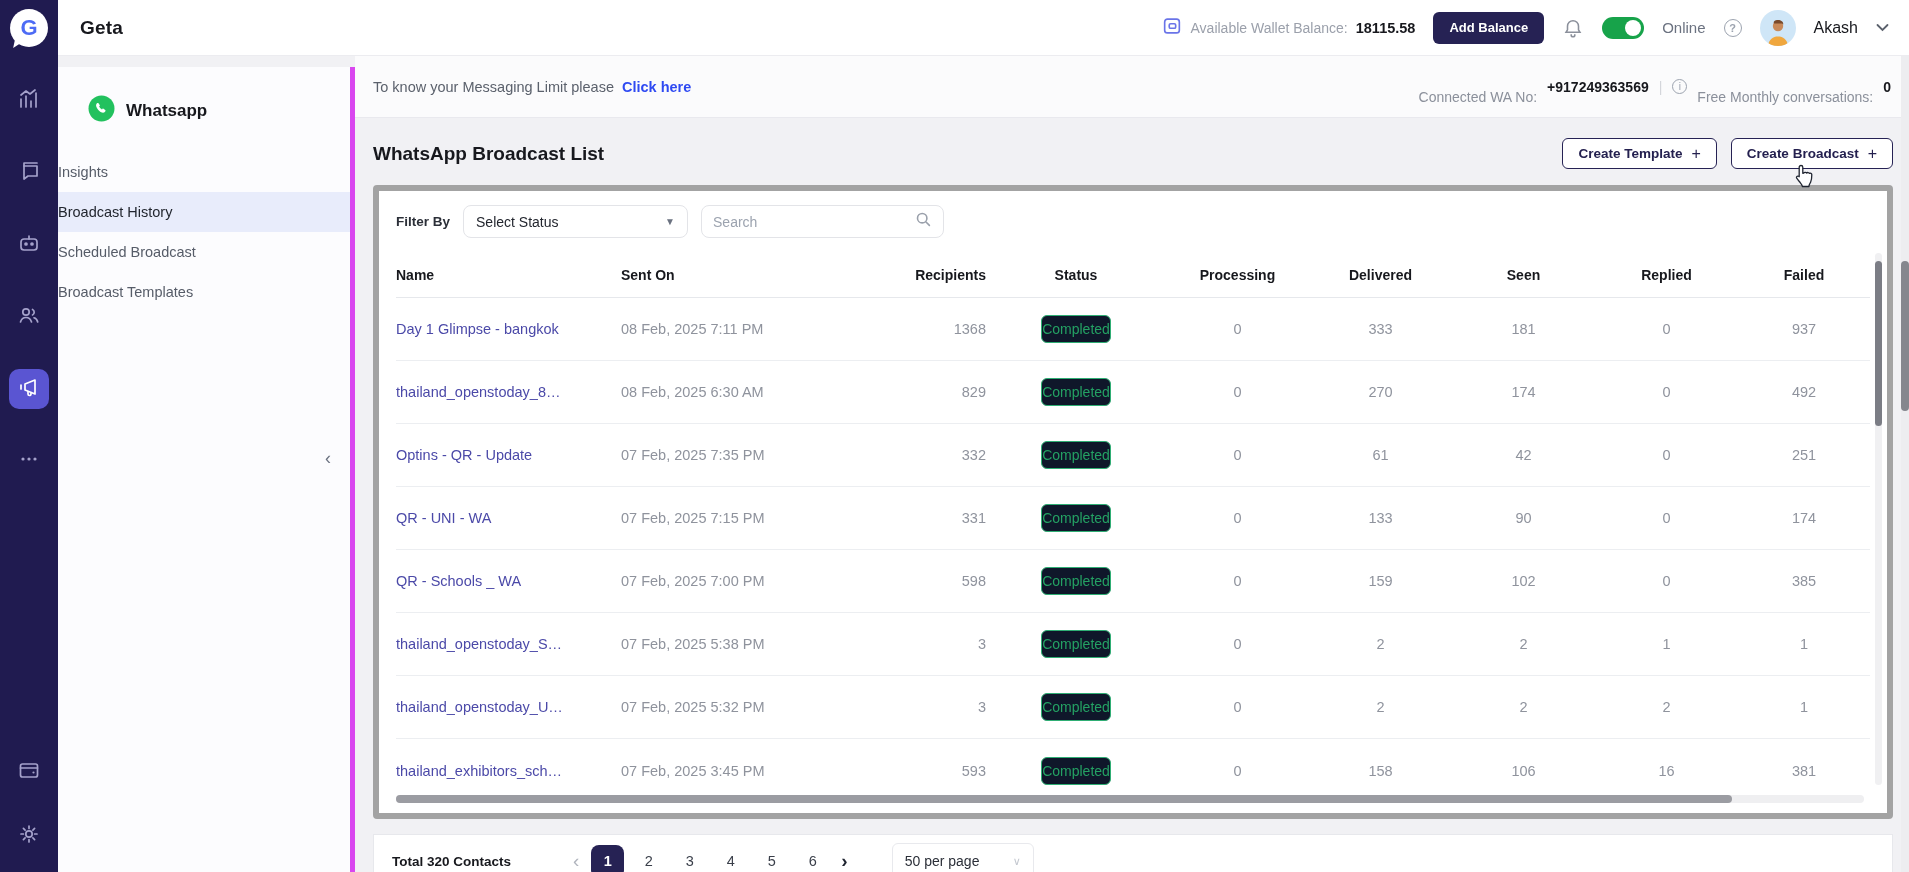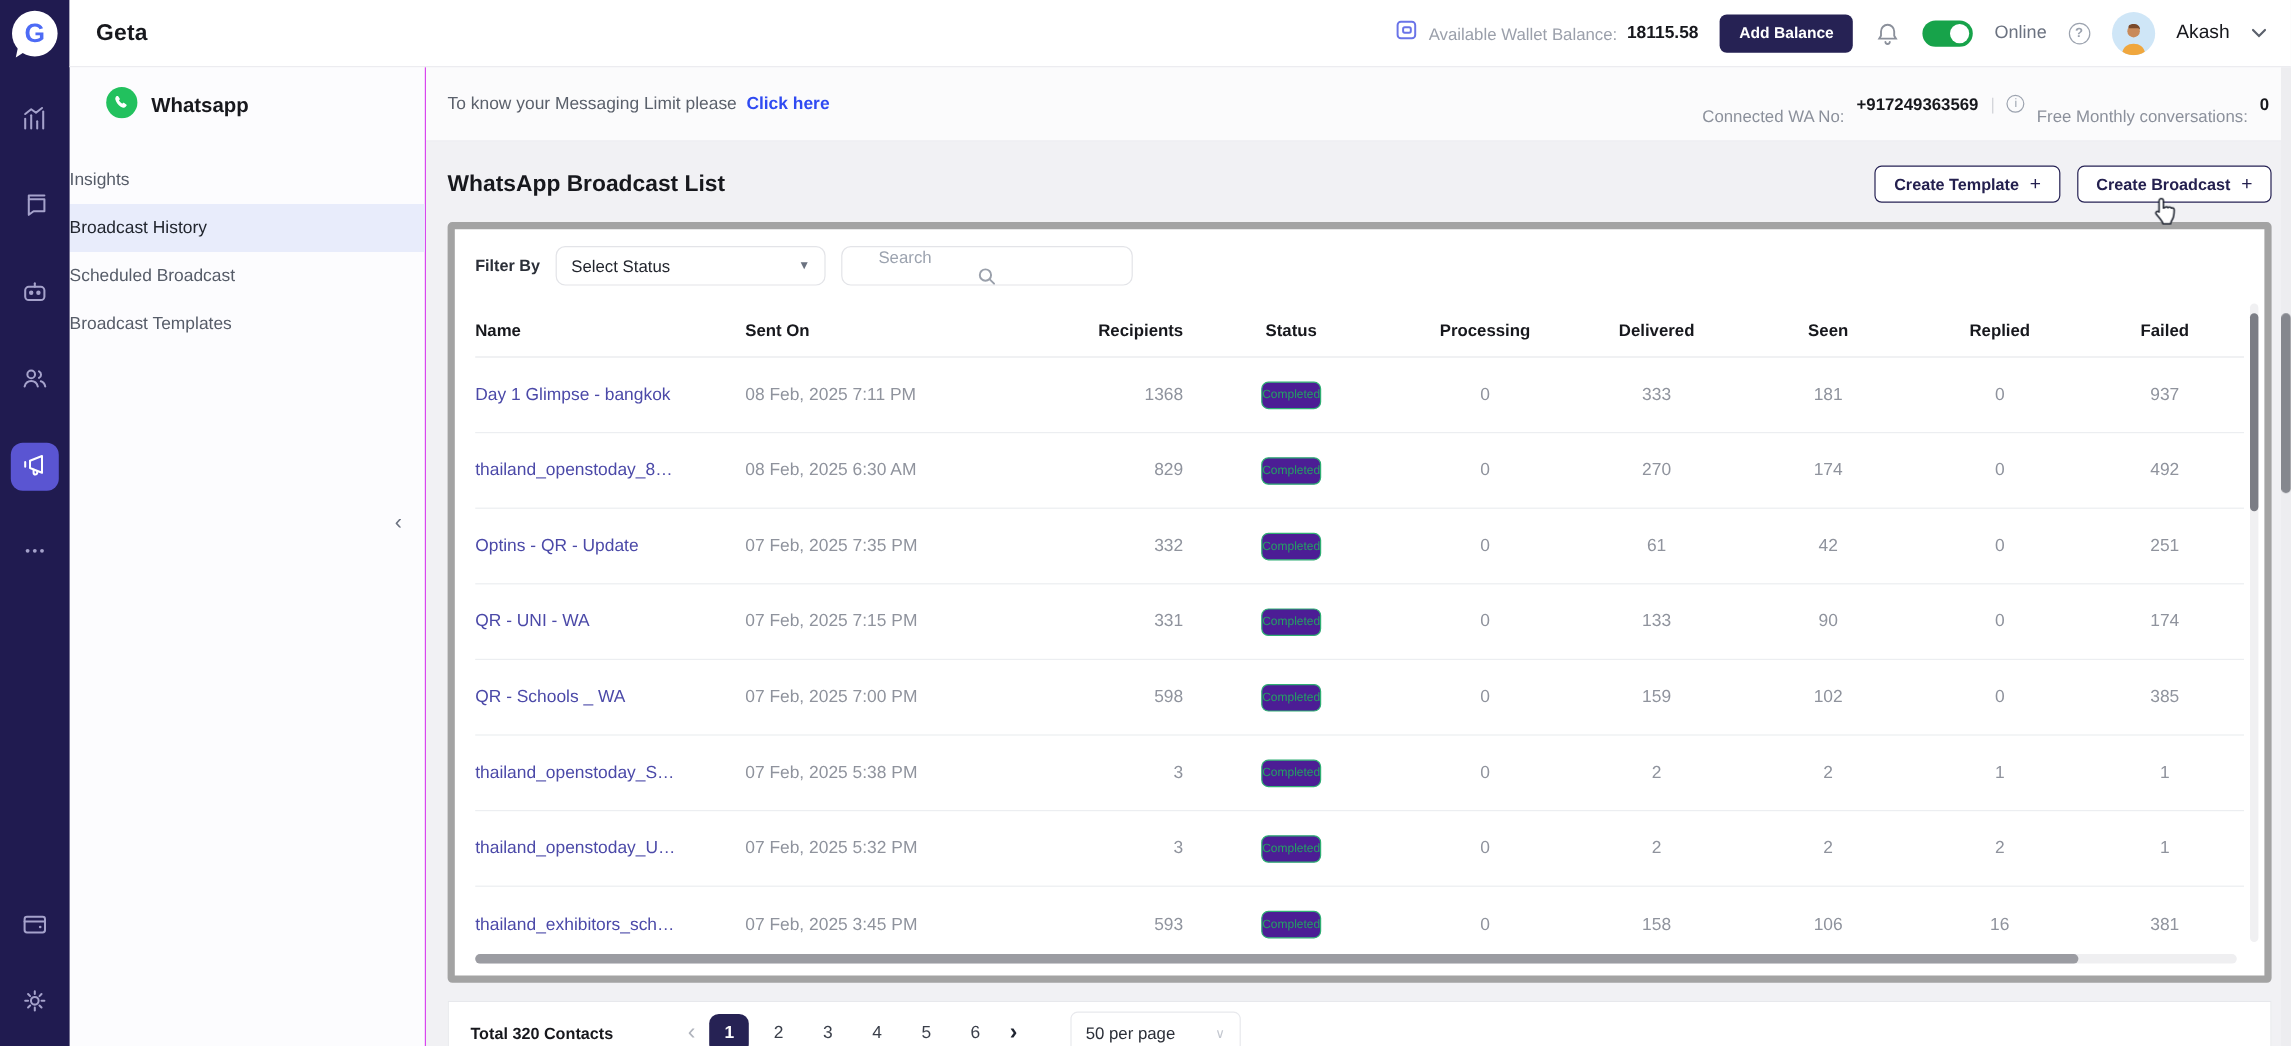--- a/index.html
+++ b/index.html
@@ -27,21 +27,21 @@
   .bell { width:22px; height:22px; }
   .toggle { width:42px; height:22px; border-radius:11px; background:#17a34a; position:relative; cursor:pointer; }
   .toggle .knob { position:absolute; right:3px; top:3px; width:16px; height:16px; border-radius:50%; background:#ffffff; }
   .online-label { color:#6b7280; font-size:15px; }
   .help { width:18px; height:18px; border-radius:50%; border:1.5px solid #9ca3af; color:#9ca3af; font-size:11px; display:flex; align-items:center; justify-content:center; font-weight:bold; }
   .avatar { width:36px; height:36px; border-radius:50%; background:#cfe6f7; overflow:hidden; display:flex; align-items:flex-end; justify-content:center; }
   .user-name { font-size:16px; color:#17181d; }
   .chev-down { color:#6b7280; font-size:12px; }
 
   
-  .sidebar { position:fixed; left:58px; top:44px; bottom:0; width:297px; background:#fcfcfe; border-right:1px solid #d946ef; z-index:10; }
+  .sidebar { position:fixed; left:58px; top:67px; bottom:0; width:297px; background:#fcfcfe; border-right:5px solid #d946ef; z-index:10; }
   .sb-head { display:flex; align-items:center; gap:11px; padding:28px 0 0 30px; }
   .sb-head-label { font-size:17px; font-weight:600; color:#17181d; }
   .sb-items { margin-top:26px; display:flex; flex-direction:column; }
   .sb-item { height:40px; display:flex; align-items:center; font-size:14.5px; color:#565c68; cursor:pointer; }
   .sb-item.active { background:#e8ecfb; color:#22262f; }
   .sb-collapse { position:absolute; right:12px; top:382px; width:20px; height:20px; color:#6b7280; font-size:18px; line-height:18px; text-align:center; cursor:pointer; }
 
   
   .main { margin-left:355px; margin-top:56px; height:816px; background:#f1f1f4; position:relative; }
   .infobar { height:62px; background:#fbfbfc; border-bottom:1px solid #e9e9ee; display:flex; align-items:center; padding:0 18px; }
@@ -57,34 +57,34 @@
   .page-title { font-size:19px; font-weight:bold; color:#17181d; }
   .head-btns { margin-left:auto; display:flex; gap:14px; }
   .btn-outline { background:#ffffff; border:1px solid #262254; color:#24204f; border-radius:6px; height:31px; padding:0 15px; font-size:13.5px; font-weight:600; display:flex; align-items:center; gap:9px; cursor:pointer; font-family:inherit; }
   .btn-outline .plus { font-size:16px; font-weight:400; }
 
   .card { margin:0 16px 0 18px; background:#ffffff; border:6px solid #a3a3a3; border-radius:4px; height:634px; position:relative; }
   .filter-row { display:flex; align-items:center; gap:13px; padding:14px 17px; }
   .filter-label { font-size:13.5px; font-weight:600; color:#2b2f38; }
   .select-box { width:225px; height:33px; border:1px solid #e3e4e8; border-radius:8px; display:flex; align-items:center; padding:0 12px; font-size:14px; color:#23262e; cursor:pointer; background:#fff; }
   .select-box .caret { margin-left:auto; color:#6b7280; font-size:10px; }
-  .search-box { width:243px; height:33px; border:1px solid #e3e4e8; border-radius:8px; display:flex; align-items:center; padding:0 11px; background:#fff;flex-direction:column; }
+  .search-box { width:243px; height:33px; border:1px solid #e3e4e8; border-radius:8px; display:flex; align-items:center; padding:0 11px; background:#fff; }
   .search-box input { border:none; outline:none; flex:1; font-size:14px; color:#23262e; font-family:inherit; background:transparent; }
   .search-box input::placeholder { color:#9ca3af; }
 
   .tbl { margin:0 17px; }
   .tr { display:grid; grid-template-columns:225px 250px 115px 180px 143px 143px 143px 143px 1fr; align-items:center; }
   .tr.head { height:46px; border-bottom:1px solid #e6e8ec; }
   .tr.body-row { height:63px; border-bottom:1px solid #eceef1; }
   .tr.body-row:last-child { border-bottom:none; }
   .th { font-size:14px; font-weight:bold; color:#17181d; }
   .td { font-size:14.5px; color:#8f939d; }
   .al { text-align:left; } .ar { text-align:right; } .ac { text-align:center; }
   .name-link { color:#4b49a8; cursor:pointer; font-size:14.5px; }
-  .badge { display:inline-block; padding:5px 0; border:1px solid #2fae74; border-radius:6px; background:#4c1d95; color:#24a163; font-size:10px; }
+  .badge { display:inline-block; padding:5px 0; border:1px solid #2fae74; border-radius:6px; background:#0f172a; color:#24a163; font-size:14px; }
 
   .vscroll-track { position:absolute; right:5px; top:62px; bottom:28px; width:7px; background:#f0f0f2; border-radius:4px; }
   .vscroll-thumb { position:absolute; right:5px; top:70px; width:7px; height:165px; background:#7b7d85; border-radius:4px; }
   .hscroll-track { position:absolute; left:17px; right:23px; bottom:10px; height:8px; background:#efeff1; border-radius:4px; }
   .hscroll-thumb { position:absolute; left:0; top:0; height:8px; width:91%; background:#9b9ca2; border-radius:4px; }
 
   .footer { margin:15px 16px 0 18px; background:#ffffff; border:1px solid #e7e8ec; height:54px; display:flex; align-items:center; padding:0 18px; }
   .total-label { font-size:13.5px; font-weight:bold; color:#17181d; }
   .pager { display:flex; align-items:center; gap:8px; margin-left:58px; }
   .page-chip { min-width:33px; height:33px; display:flex; align-items:center; justify-content:center; border-radius:8px; font-size:14.5px; color:#3a3f4a; cursor:pointer; }

